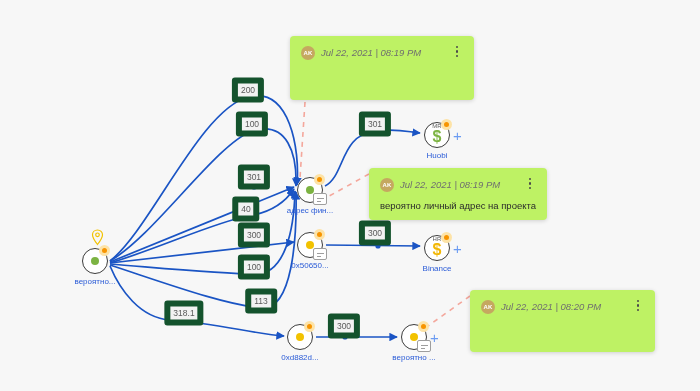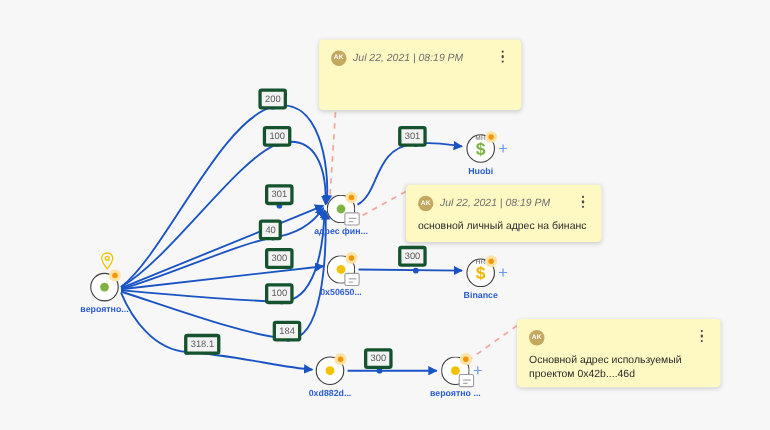--- a/index.html
+++ b/index.html
@@ -20,21 +20,21 @@
     left: 0;
     top: 0;
     width: 700px;
     height: 391px;
   }
 
   
   .edge-label {
     position: absolute;
     background: #f2f2f2;
-    border: 3px solid #14532d;
+    border: 6px solid #14532d;
     border-radius: 3px;
     color: #5a5a5a;
     font-size: 8.5px;
     line-height: 11px;
     padding: 1px 3px;
     white-space: nowrap;
     transform: translate(-50%, -50%);
   }
 
   
@@ -159,27 +159,27 @@
 
   .node-label {
     position: absolute;
     top: 16px;
     left: 0;
     transform: translateX(-50%);
     white-space: nowrap;
     color: #2a5bd7;
     font-size: 8px;
     line-height: 10px;
-    font-weight: 700;
+    font-weight: 400;
   }
 
   
   .card {
     position: absolute;
-    background: #fef9c3;
+    background: #bef264;
     border-radius: 4px;
     box-shadow: 0 1px 4px rgba(0,0,0,.16);
     box-sizing: border-box;
     padding: 9px 11px 10px 11px;
   }
   .card-head {
     display: flex;
     align-items: center;
     position: relative;
     height: 15px;
@@ -285,21 +285,21 @@
       <path d="M470,296 L428,326"></path>
     </g>
   </svg>
 
   <div class="edge-label" style="left:248px;top:90px">200</div>
   <div class="edge-label" style="left:252px;top:124px">100</div>
   <div class="edge-label" style="left:254px;top:177px">301</div>
   <div class="edge-label" style="left:246px;top:209px">40</div>
   <div class="edge-label" style="left:254px;top:235px">300</div>
   <div class="edge-label" style="left:254px;top:267px">100</div>
-  <div class="edge-label" style="left:261px;top:301px">184</div>
+  <div class="edge-label" style="left:261px;top:301px">113</div>
   <div class="edge-label" style="left:184px;top:313px">318.1</div>
   <div class="edge-label" style="left:375px;top:124px">301</div>
   <div class="edge-label" style="left:375px;top:233px">300</div>
   <div class="edge-label" style="left:344px;top:326px">300</div>
 
   <div class="node" style="left:95px;top:261px">
     <div class="node-ring"></div>
     <svg class="node-pin" viewBox="0 0 13 17">
       <path d="M6.5 1 C3.6 1 1.5 3.1 1.5 5.8 C1.5 9.2 6.5 15.5 6.5 15.5 C6.5 15.5 11.5 9.2 11.5 5.8 C11.5 3.1 9.4 1 6.5 1 Z" fill="none" stroke="#f2c200" stroke-width="1.2"></path>
       <circle cx="6.5" cy="5.8" r="1.8" fill="none" stroke="#f2c200" stroke-width="1.2"></circle>
@@ -374,28 +374,28 @@
   <div class="card" style="left:369px;top:168px;width:178px;height:52px">
     <div class="card-head">
       <div class="avatar">AK</div>
       <div class="card-time">Jul 22, 2021 | 08:19 PM</div>
       <div class="kebab">
           <i></i>
           <i></i>
           <i></i>
         </div>
     </div>
-    <div class="card-body">основной личный адрес на бинанс</div>
+    <div class="card-body">вероятно личный адрес на проекта</div>
   </div>
 
   <div class="card" style="left:470px;top:290px;width:185px;height:62px">
     <div class="card-head">
       <div class="avatar">AK</div>
+      <div class="card-time">Jul 22, 2021 | 08:20 PM</div>
       <div class="kebab">
           <i></i>
           <i></i>
           <i></i>
         </div>
     </div>
-    <div class="card-body">Основной адрес используемый проектом 0x42b....46d</div>
   </div>
 
 </div>
 
 </body></html>

